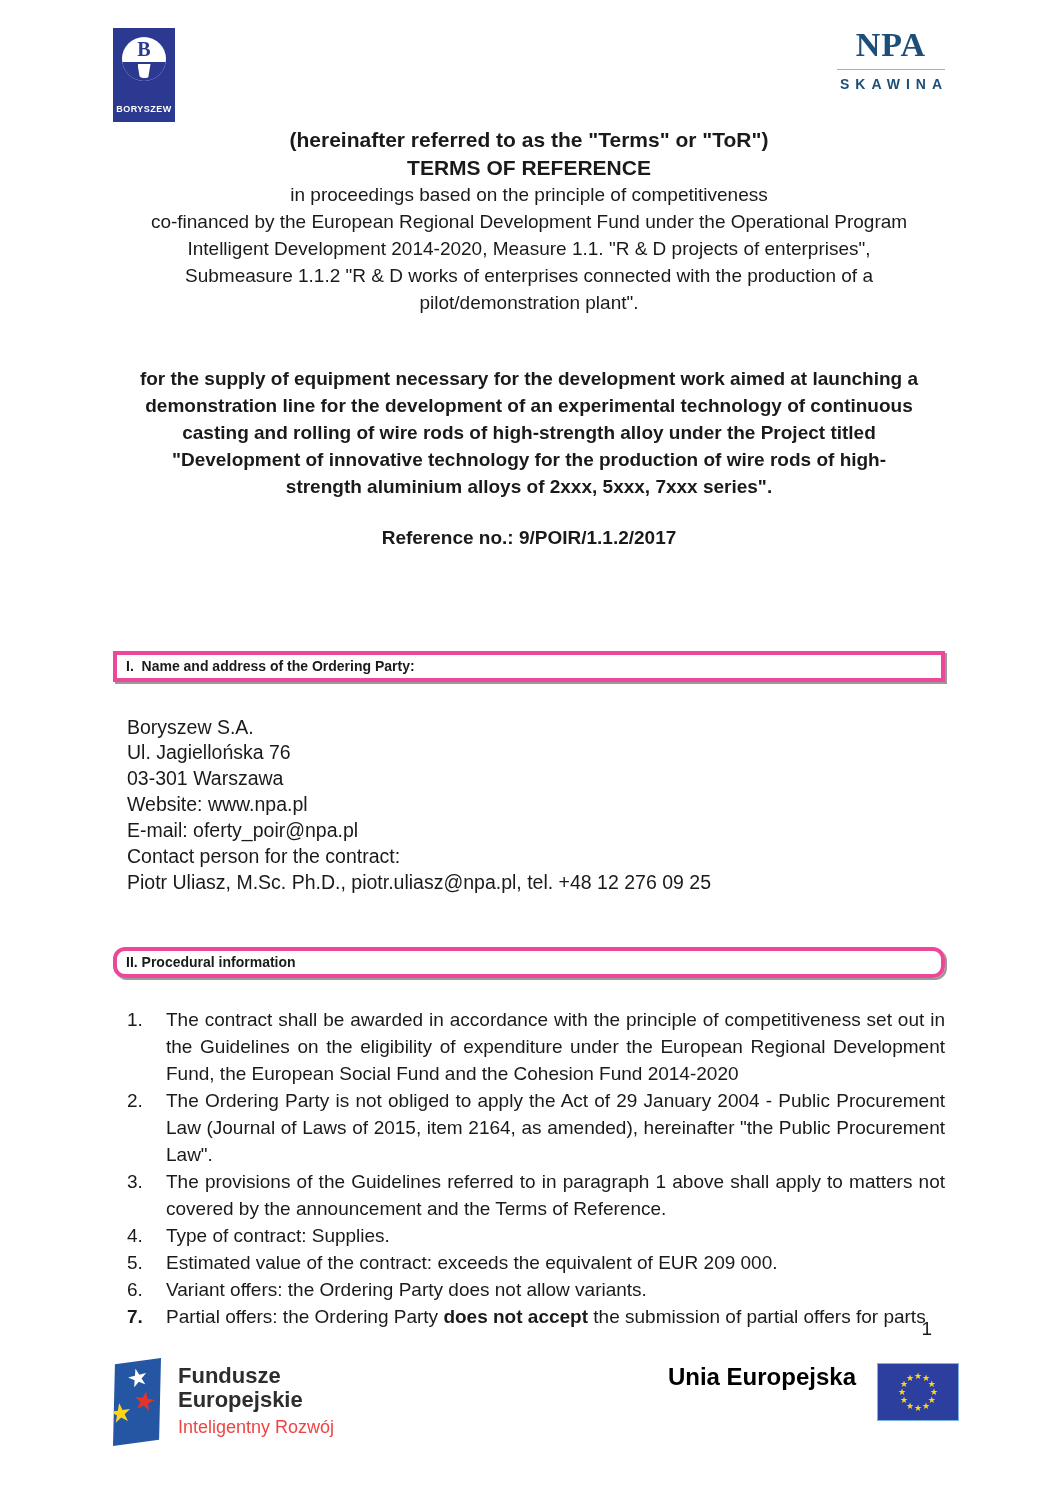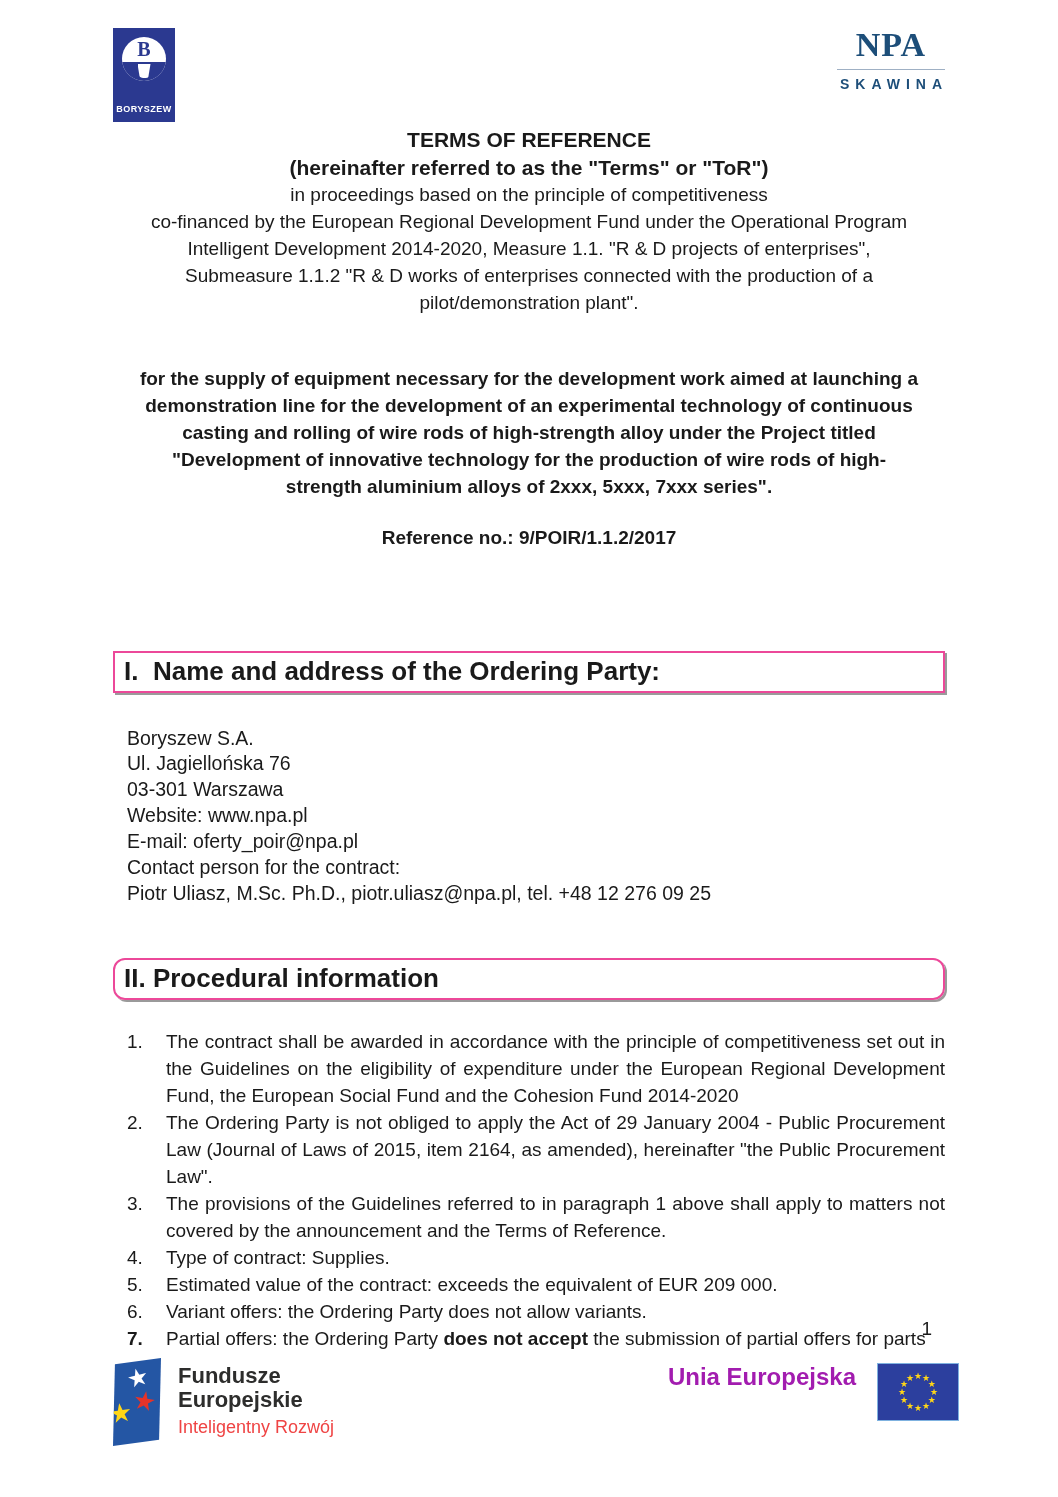--- a/index.html
+++ b/index.html
@@ -68,22 +68,22 @@
   .centered-par{
     text-align:center;font-size:19px;line-height:1.42;white-space:pre-line;
   }
   .intro-par{}
   .subject-par{margin-top:49px;font-weight:bold;}
   .reference-line{
     text-align:center;font-weight:bold;font-size:19px;margin-top:26px;
   }
 
   .section-box{
-    margin-top:102px;border:2px solid #ec4899;box-shadow:2px 2px 0 #9a9a9a;
-    font-weight:bold;font-size:26px;padding:3px 9px 4px 9px;white-space:pre-wrap;
+    margin-top:102px;border:4px solid #ec4899;box-shadow:2px 2px 0 #9a9a9a;
+    font-weight:bold;font-size:14px;padding:3px 9px 4px 9px;white-space:pre-wrap;
   }
   .section-box.second{margin-top:51px;border-radius:12px;}
 
   .address-block{
     margin-top:33px;margin-left:14px;font-size:19.5px;line-height:1.33;white-space:pre-line;
   }
 
   .proc-list{margin-top:29px;padding-left:14px;}
   .pl-item{display:flex;font-size:19px;line-height:1.42;}
   .pl-num{width:39px;flex-shrink:0;}
@@ -108,21 +108,21 @@
   .fe-star{position:absolute;line-height:1;}
   .fe-star.white{color:#fff;font-size:24px;top:8px;left:14px;transform:rotate(-14deg);}
   .fe-star.red{color:var(--star-red);font-size:26px;top:30px;left:20px;transform:rotate(10deg);}
   .fe-star.yellow{color:var(--star-yellow);font-size:26px;top:42px;left:-4px;transform:rotate(-8deg);}
   .fe-text{margin-left:17px;margin-top:6px;}
   .fe-title{font-weight:bold;font-size:22px;line-height:1.1;white-space:pre-line;color:#2d2d2c;}
   .fe-subtitle{font-size:18px;margin-top:5px;color:#ef4444;}
 
   .eu-logo{display:flex;align-items:flex-start;}
   .eu-text{text-align:right;margin-top:6px;}
-  .eu-title{font-weight:bold;font-size:24px;line-height:1.1;color:#a21caf;}
+  .eu-title{font-weight:bold;font-size:24px;line-height:1.1;color:#000000;}
   .eu-subtitle{font-weight:bold;font-size:17px;line-height:1.18;margin-top:4px;white-space:pre-line;color:#2d2d2c;}
   .eu-flag{width:80px;height:56px;margin-left:22px;margin-top:6px;flex-shrink:0;display:block;
     outline:1px solid #7fb2e0;}
 </style>
 </head>
 <body>
 
 <div class="content">
 
   <div class="header-row">
@@ -139,22 +139,22 @@
     </div>
 
     <div class="npa-logo">
       <div class="npa-name">NPA</div>
       <div class="npa-rule"></div>
       <div class="npa-city">SKAWINA</div>
     </div>
   </div>
 
   <div class="doc-title">
+    <div>(hereinafter referred to as the "Terms" or "ToR")</div>
     <div>TERMS OF REFERENCE</div>
-    <div>(hereinafter referred to as the "Terms" or "ToR")</div>
   </div>
 
   <div class="centered-par intro-par">in proceedings based on the principle of competitiveness
 co-financed by the European Regional Development Fund under the Operational Program
 Intelligent Development 2014-2020, Measure 1.1. "R &amp; D projects of enterprises",
 Submeasure 1.1.2 "R &amp; D works of enterprises connected with the production of a
 pilot/demonstration plant".</div>
 
   <div class="centered-par subject-par">for the supply of equipment necessary for the development work aimed at launching a
 demonstration line for the development of an experimental technology of continuous

